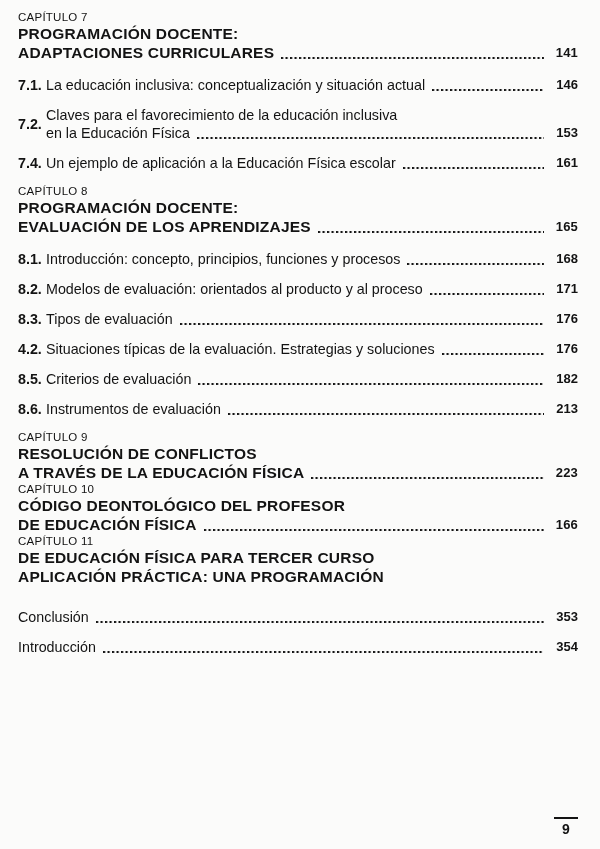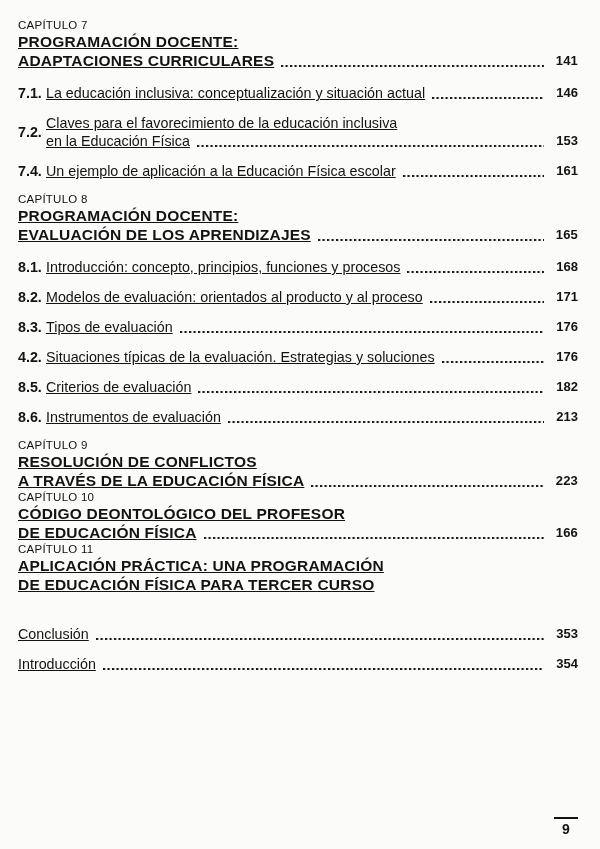--- a/index.html
+++ b/index.html
@@ -8,54 +8,54 @@
     background:#fbfbfa;
     color:#131313;
     font-family:"Liberation Sans","DejaVu Sans",sans-serif;
     position:relative;
     overflow:hidden;
   }
   .page-inner{padding:6px 22px 0 18px;}
 
   
   .chapter{}
-  .chapter:first-child{margin-top:12px;}
+  .chapter:first-child{margin-top:4px;}
   .cap-label{
     font-size:11.5px;line-height:15px;letter-spacing:.25px;
   }
   .cap-title{
     font-size:15.5px;font-weight:bold;line-height:18.5px;
     letter-spacing:.2px;
   }
   .cap-title.has-entries{margin-bottom:14px;}
 
   
   .line{display:flex;}
-  .t{white-space:nowrap;text-decoration:underline;}
+  .t{white-space:nowrap;}
   .leader{flex:1;position:relative;min-width:16px;}
   .leader::after{
     content:"";position:absolute;left:7px;right:6px;bottom:3px;height:2.2px;
     background-image:radial-gradient(circle at 1.1px 1.1px,#131313 1.05px,rgba(0,0,0,0) 1.45px);
     background-size:4.5px 2.2px;background-repeat:repeat-x;
   }
   .page{
     flex:0 0 auto;min-width:28px;text-align:right;
     font-weight:bold;font-size:13px;
   }
 
   
   .entries .entry{
     display:flex;margin-bottom:12px;
     font-size:14.3px;line-height:18px;align-items:center;
   }
   .num{font-weight:bold;flex:0 0 28px;}
   .ebody{flex:1;min-width:0;}
 
   
-  .backmatter{margin-top:31px;}
+  .backmatter{margin-top:22px;}
   .back-entry{
     display:flex;font-size:14.3px;line-height:18px;margin-bottom:12px;
   }
 
   
   .folio{position:absolute;top:817px;right:22px;width:24px;}
   .folio-rule{border-top:2px solid #131313;margin-bottom:2px;}
   .folio-num{
     font-weight:bold;font-size:14px;text-align:center;line-height:16px;
   }
@@ -211,24 +211,24 @@
             <span class="t">DE EDUCACIÓN FÍSICA</span>
             <span class="leader"></span>
             <span class="page">166</span>
           </div>
         </div>
       </section>
       <section class="chapter">
         <div class="cap-label">CAPÍTULO 11</div>
         <div class="cap-title">
           <div class="line">
+            <span class="t">DE EDUCACIÓN FÍSICA PARA TERCER CURSO</span>
+          </div>
+          <div class="line">
             <span class="t">APLICACIÓN PRÁCTICA: UNA PROGRAMACIÓN</span>
-          </div>
-          <div class="line">
-            <span class="t">DE EDUCACIÓN FÍSICA PARA TERCER CURSO</span>
           </div>
         </div>
       </section>
     </div>
   <div id="backmatter-root" class="backmatter">
       <div class="back-entry">
         <span class="t">Conclusión</span>
         <span class="leader"></span>
         <span class="page">353</span>
       </div>

